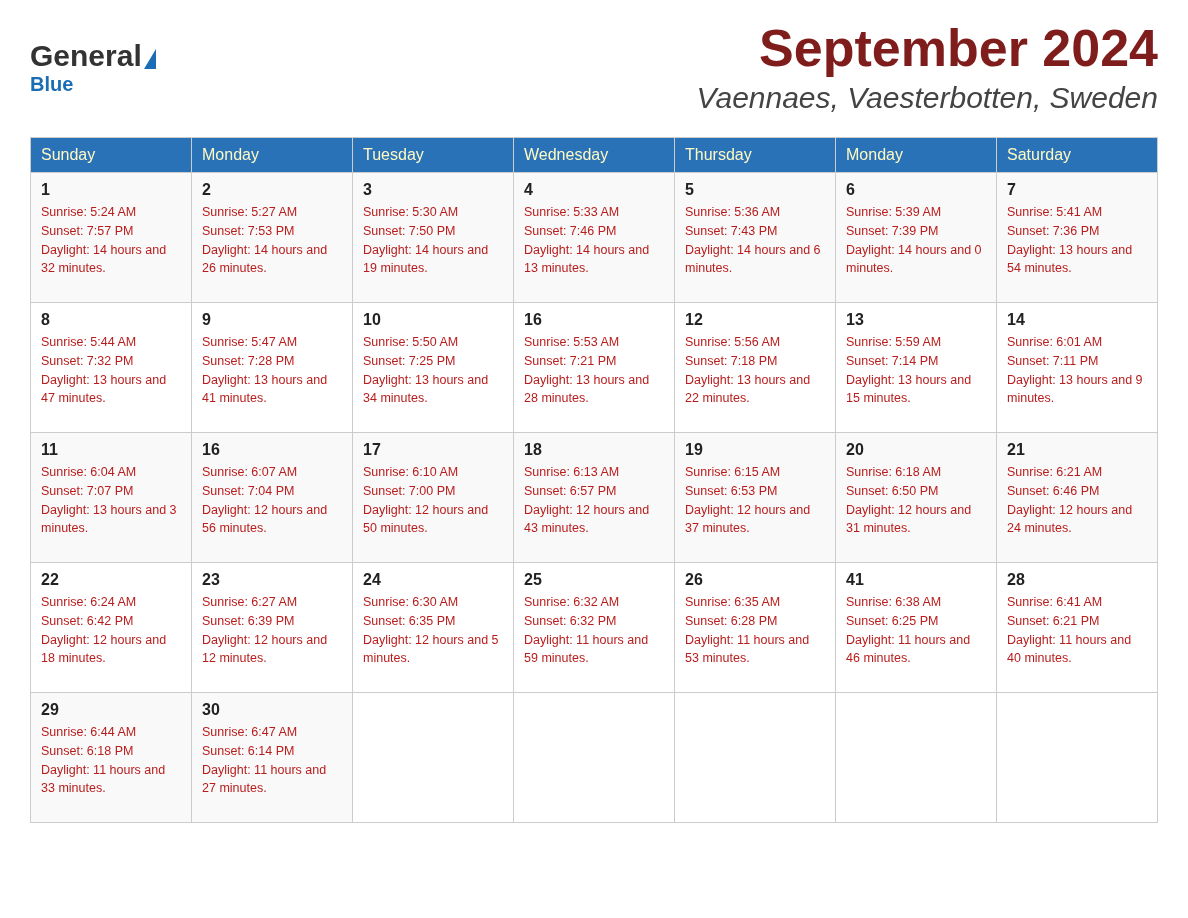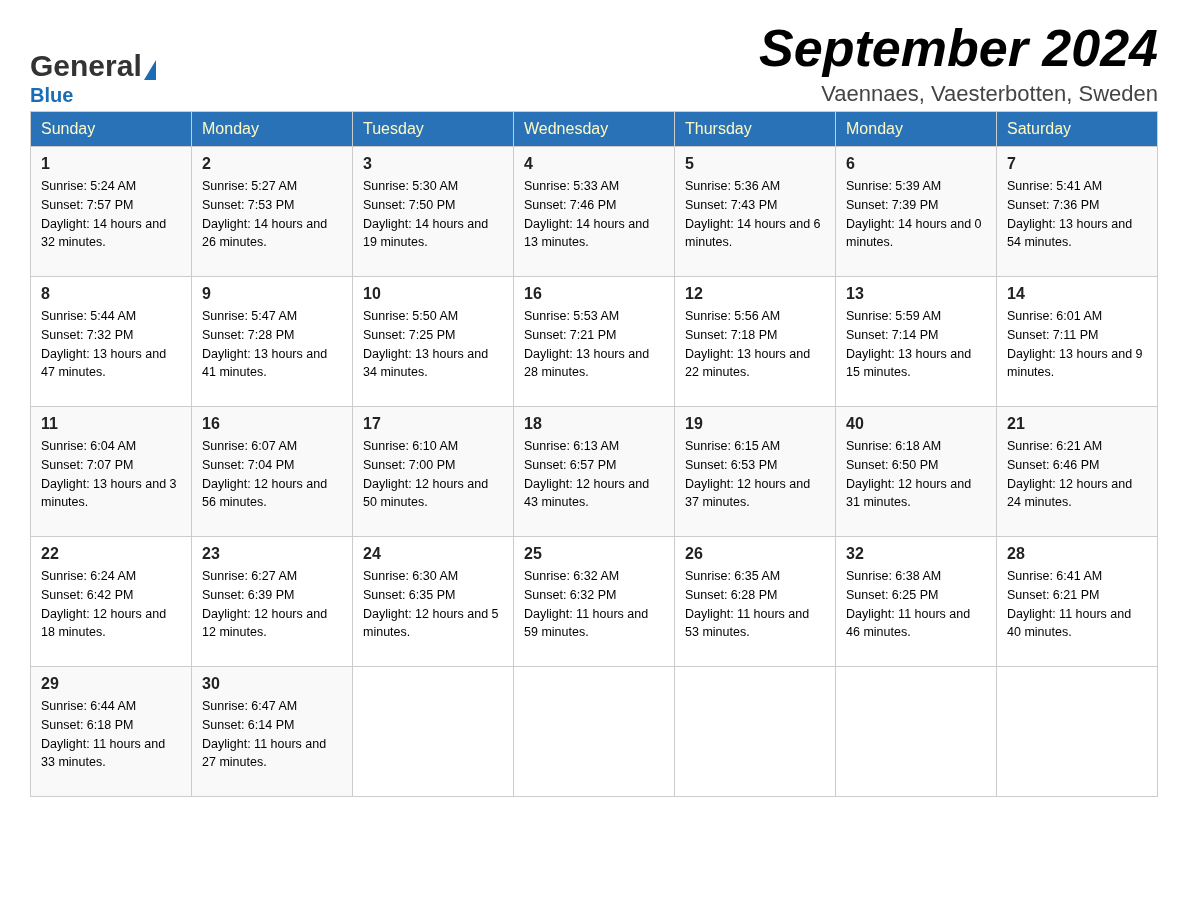--- a/index.html
+++ b/index.html
@@ -6,37 +6,37 @@
     body {
       font-family: Arial, sans-serif;
       background: #fff;
       width: 1188px;
       min-height: 918px;
       padding: 20px 30px;
     }
     .header-area {
       display: flex;
       justify-content: space-between;
-      align-items: flex-end;
-      margin-bottom: 4px;
+      align-items: center;
+      margin-bottom: 22px;
     }
     .title-area {
       text-align: right;
     }
     .month-title {
       font-size: 52px;
       font-weight: bold;
-      color: #000000;
+      color: #7f1d1d;
       line-height: 1.1;
-      font-style: italic;
     }
     .location-title {
-      font-size: 22px;
+      font-size: 30px;
       color: #444;
       margin-top: 4px;
+      font-style: italic;
     }
     .calendar-table {
       width: 100%;
       border-collapse: collapse;
       table-layout: fixed;
     }
     .calendar-table th {
       background-color: #2a72b8;
       color: #fef9c3;
       font-size: 16px;
@@ -62,21 +62,21 @@
     }
     .day-number {
       font-size: 16px;
       font-weight: bold;
       color: #222;
       display: block;
       margin-bottom: 4px;
     }
     .day-info {
       font-size: 12.5px;
-      color: #000000;
+      color: #b91c1c;
       line-height: 1.5;
     }
     .empty-cell {
       background: #fff !important;
     }
     .logo-text-general {
       font-size: 30px;
       font-weight: bold;
       color: #333;
     }
@@ -199,21 +199,21 @@
       </td>
         <td>
         <span class="day-number">18</span>
         <span class="day-info">Sunrise: 6:13 AM<br>Sunset: 6:57 PM<br>Daylight: 12 hours and 43 minutes.</span>
       </td>
         <td>
         <span class="day-number">19</span>
         <span class="day-info">Sunrise: 6:15 AM<br>Sunset: 6:53 PM<br>Daylight: 12 hours and 37 minutes.</span>
       </td>
         <td>
-        <span class="day-number">40</span>
+        <span class="day-number">20</span>
         <span class="day-info">Sunrise: 6:18 AM<br>Sunset: 6:50 PM<br>Daylight: 12 hours and 31 minutes.</span>
       </td>
         <td>
         <span class="day-number">21</span>
         <span class="day-info">Sunrise: 6:21 AM<br>Sunset: 6:46 PM<br>Daylight: 12 hours and 24 minutes.</span>
       </td>
       </tr>
       <tr>
         <td>
         <span class="day-number">22</span>
@@ -229,21 +229,21 @@
       </td>
         <td>
         <span class="day-number">25</span>
         <span class="day-info">Sunrise: 6:32 AM<br>Sunset: 6:32 PM<br>Daylight: 11 hours and 59 minutes.</span>
       </td>
         <td>
         <span class="day-number">26</span>
         <span class="day-info">Sunrise: 6:35 AM<br>Sunset: 6:28 PM<br>Daylight: 11 hours and 53 minutes.</span>
       </td>
         <td>
-        <span class="day-number">32</span>
+        <span class="day-number">41</span>
         <span class="day-info">Sunrise: 6:38 AM<br>Sunset: 6:25 PM<br>Daylight: 11 hours and 46 minutes.</span>
       </td>
         <td>
         <span class="day-number">28</span>
         <span class="day-info">Sunrise: 6:41 AM<br>Sunset: 6:21 PM<br>Daylight: 11 hours and 40 minutes.</span>
       </td>
       </tr>
       <tr>
         <td>
         <span class="day-number">29</span>

